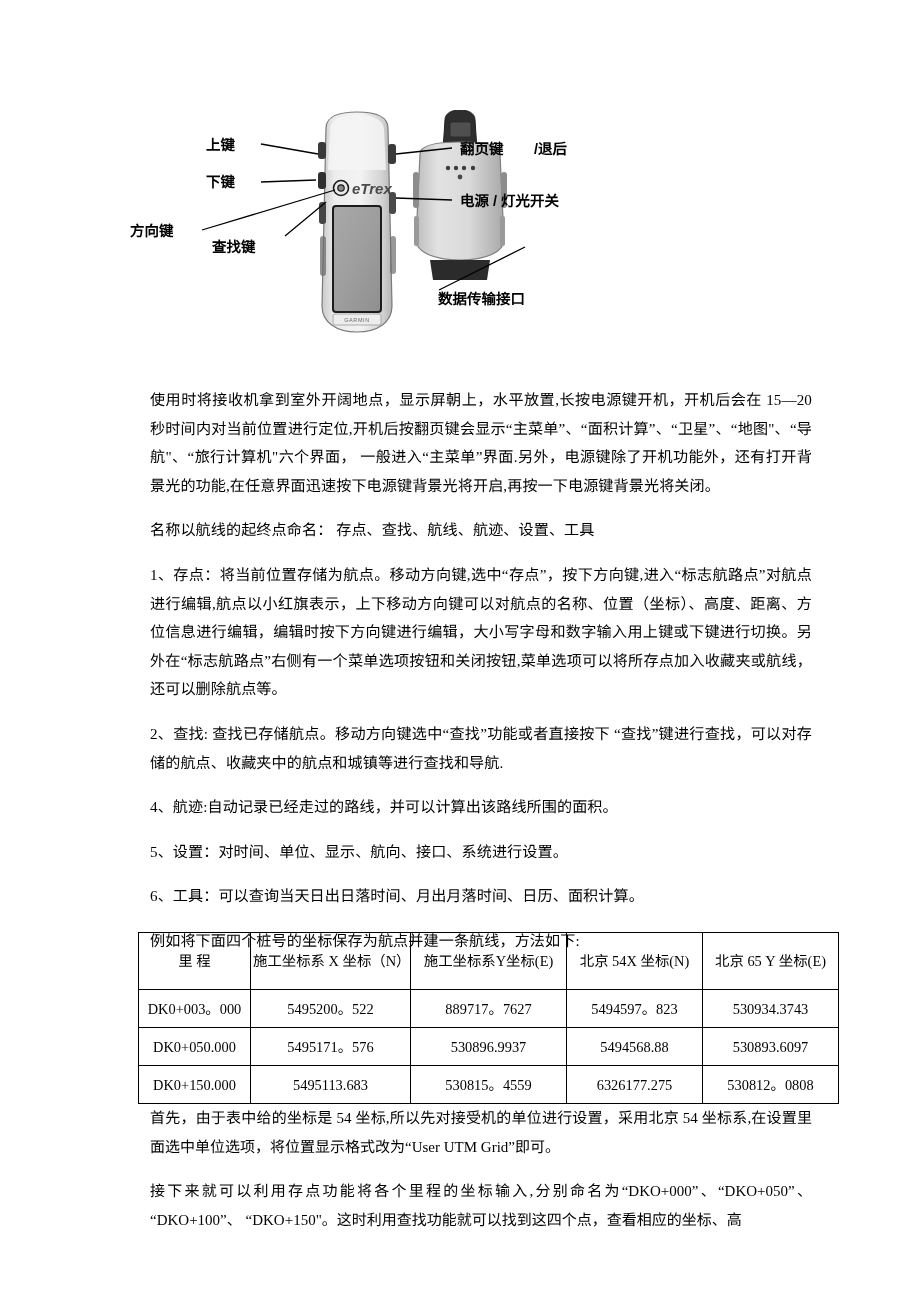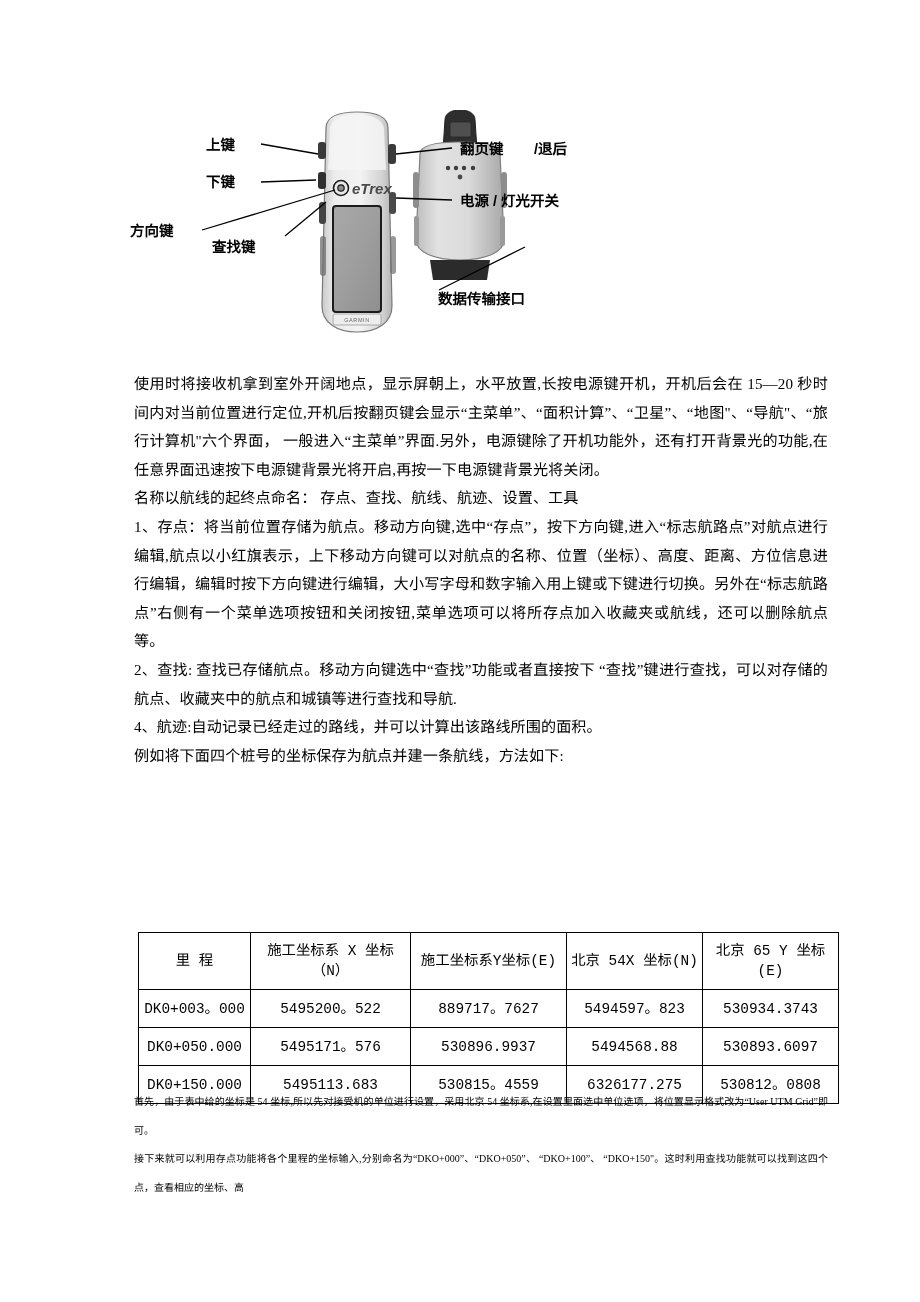--- a/index.html
+++ b/index.html
@@ -39,38 +39,38 @@
     left: 134px;
     top: 370px;
     width: 694px;
     font-size: 15.1px;
     line-height: 28.6px;
     text-align: justify;
     text-justify: inter-ideograph;
     letter-spacing: 0.1px;
   }
   .para {
-    margin: 0;
+    margin: 16px;
     text-indent: 0;
     white-space: normal;
   }
 
   
   .tablewrap {
     position: absolute;
     left: 138px;
     top: 932px;
     width: 700px;
   }
   table.coord {
     border-collapse: collapse;
     width: 700px;
     table-layout: fixed;
     font-size: 14.4px;
-    font-family: Liberation Mono, monospace;
+    font-family: Liberation Serif, serif;
   }
   table.coord th, table.coord td {
     border: 1px solid #000000;
     text-align: center;
     vertical-align: middle;
     padding: 2px 2px;
     font-weight: normal;
     line-height: 20px;
   }
   table.coord thead th { height: 52px; }
@@ -80,21 +80,21 @@
   col.c2 { width: 156px; }
   col.c3 { width: 136px; }
   col.c4 { width: 136px; }
 
   
   .doc-tail {
     position: absolute;
     left: 134px;
     top: 1088px;
     width: 694px;
-    font-size: 10px;
+    font-size: 15px;
     line-height: 28.6px;
     text-align: justify;
     text-justify: inter-ideograph;
   }
 </style>
 </head>
 <body>
 
 <div class="page">
 
@@ -194,20 +194,22 @@
       </g>
     </svg>
   </div>
 
   <div class="doc-body">
     <p class="para">使用时将接收机拿到室外开阔地点，显示屏朝上，水平放置,长按电源键开机，开机后会在 15—20 秒时间内对当前位置进行定位,开机后按翻页键会显示“主菜单”、“面积计算”、“卫星”、“地图"、“导航"、“旅行计算机"六个界面， 一般进入“主菜单”界面.另外，电源键除了开机功能外，还有打开背景光的功能,在任意界面迅速按下电源键背景光将开启,再按一下电源键背景光将关闭。</p>
     <p class="para">名称以航线的起终点命名： 存点、查找、航线、航迹、设置、工具</p>
     <p class="para">1、存点：将当前位置存储为航点。移动方向键,选中“存点”，按下方向键,进入“标志航路点”对航点进行编辑,航点以小红旗表示，上下移动方向键可以对航点的名称、位置（坐标）、高度、距离、方位信息进行编辑，编辑时按下方向键进行编辑，大小写字母和数字输入用上键或下键进行切换。另外在“标志航路点”右侧有一个菜单选项按钮和关闭按钮,菜单选项可以将所存点加入收藏夹或航线，还可以删除航点等。</p>
     <p class="para">2、查找: 查找已存储航点。移动方向键选中“查找”功能或者直接按下 “查找”键进行查找，可以对存储的航点、收藏夹中的航点和城镇等进行查找和导航.</p>
     <p class="para">4、航迹:自动记录已经走过的路线，并可以计算出该路线所围的面积。</p>
+    <p class="para">5、设置：对时间、单位、显示、航向、接口、系统进行设置。</p>
+    <p class="para">6、工具：可以查询当天日出日落时间、月出月落时间、日历、面积计算。</p>
     <p class="para">例如将下面四个桩号的坐标保存为航点并建一条航线，方法如下:</p>
   </div>
 
   <div class="tablewrap">
     <table class="coord">
       <colgroup>
         <col class="c0">
           <col class="c1">
           <col class="c2">
           <col class="c3">

